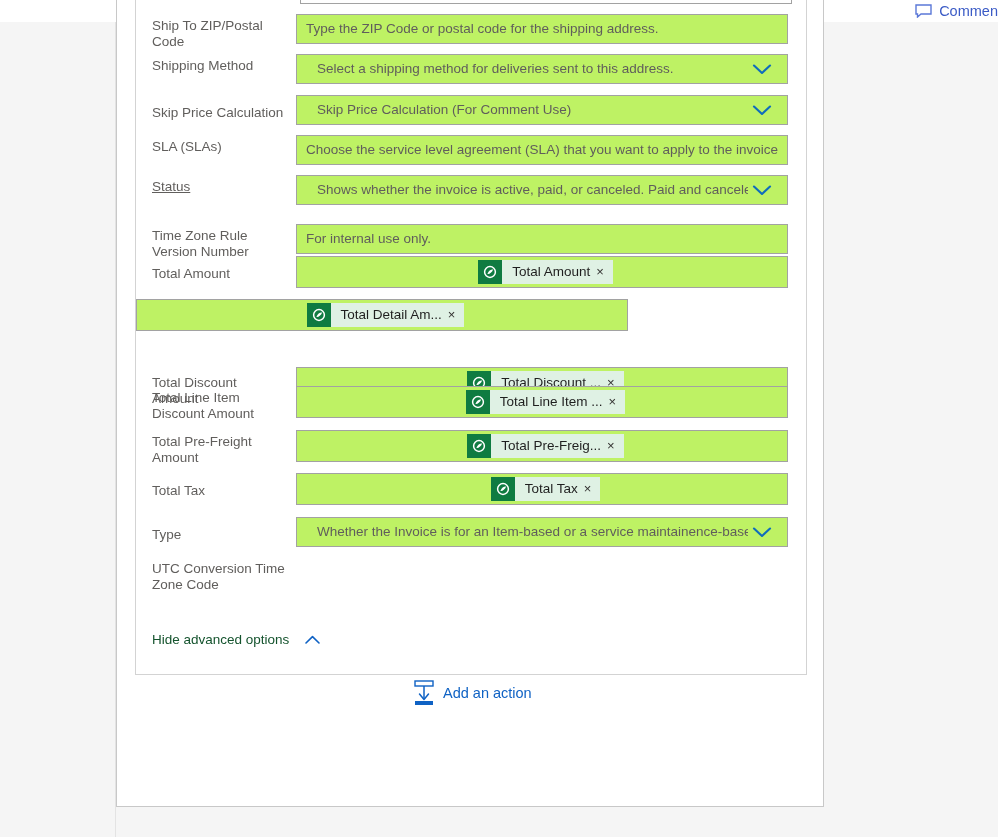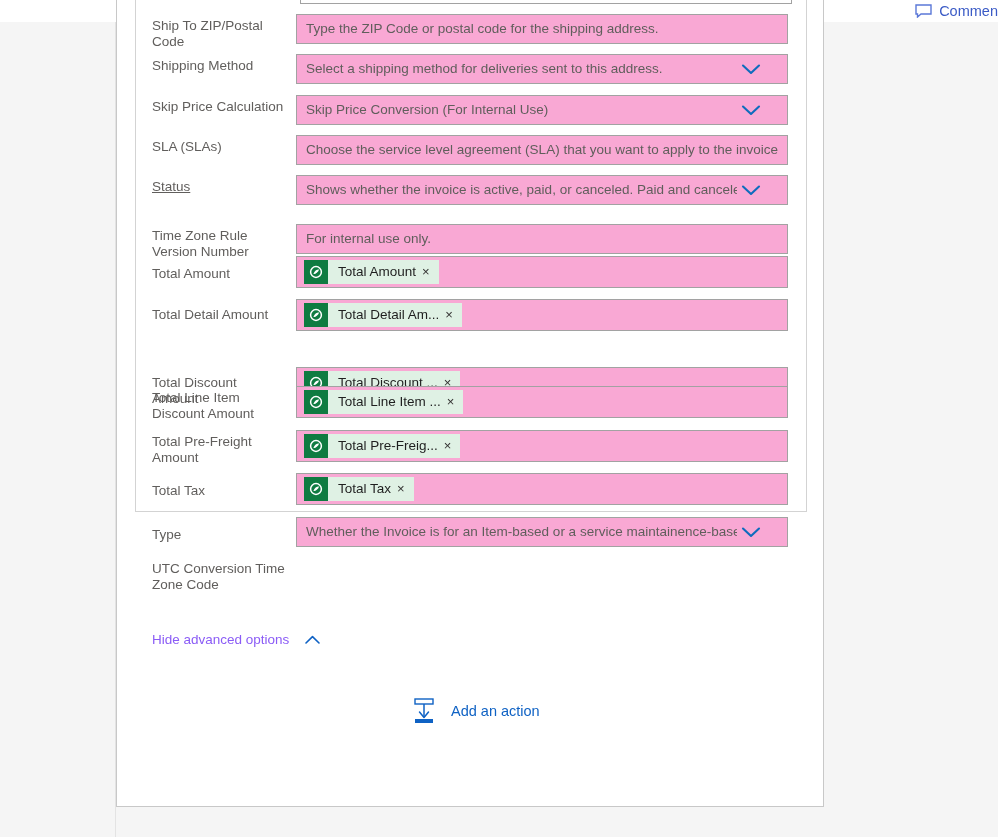--- a/index.html
+++ b/index.html
@@ -60,21 +60,21 @@
     width: 708px; height: 807px;
     background: #ffffff;
     border: 1px solid #c8c8c8;
     border-top: none;
   }
 
   
   #form-card {
     position: absolute;
     left: 18px; top: 0px;
-    width: 672px; height: 512px;
+    width: 672px; height: 675px;
     background: #ffffff;
     border: 1px solid #d3d3d3;
     border-top: none;
   }
 
   
   #clipped-field {
     position: absolute;
     left: 164px; top: -18px;
     width: 492px; height: 22px;
@@ -102,23 +102,24 @@
   }
   .row-control {
     position: relative;
     width: 492px;
   }
   .ctl-box {
     position: relative;
     width: 492px;
     height: 30px;
     border: 1px solid #a2a2a2;
-    background: #f9a8d4;
-    display: flex;
-    align-items: center;
+    background: #bef264;
+    display: flex;
+    align-items: center;
+    justify-content: center;
   }
   .ctl-text {
     font-size: 13.5px;
     color: #605e5c;
     padding-left: 9px;
     line-height: 18px;
     white-space: nowrap;
     overflow: hidden;
     flex: 1;
   }
@@ -171,34 +172,34 @@
   }
 
   
   #hide-advanced {
     position: absolute;
     left: 16px;
     top: 632px;
     display: flex;
     align-items: center;
     gap: 16px;
-    color: #8b5cf6;
+    color: #14532d;
     font-size: 13.5px;
     cursor: pointer;
   }
   #hide-advanced .caret { color: #0f62c4; display: flex; }
 
   
   #add-action {
     position: absolute;
     left: 296px;
-    top: 698px;
-    display: flex;
-    align-items: center;
-    gap: 16px;
+    top: 680px;
+    display: flex;
+    align-items: center;
+    gap: 8px;
     cursor: pointer;
   }
   #add-action .aa-icon { width: 22px; height: 26px; flex: none; }
   #add-action .aa-icon svg { display: block; }
   #add-action .aa-label {
     font-size: 14.5px;
     color: #0f62c4;
     line-height: 18px;
     white-space: nowrap;
   }
@@ -243,24 +244,24 @@
                 <span class="ctl-text clip-right">Select a shipping method for deliveries sent to this address.</span>
                 <span class="chevron">
                   <svg width="20" height="12" viewBox="0 0 20 12">
                     <path d="M2 2.5 L10 10 L18 2.5" fill="none" stroke="#0f6cbd" stroke-width="2.1" stroke-linecap="round" stroke-linejoin="round"></path>
                   </svg>
                 </span>
               </div>
             </div>
           </div>
           <div class="form-row" style="top: 95px;">
-            <div class="row-label" style="padding-top: 4px;">Skip Price Calculation</div>
-            <div class="row-control">
-              <div class="ctl-box">
-                <span class="ctl-text clip-right">Skip Price Conversion (For Internal Use)</span>
+            <div class="row-label" style="padding-top: 4px; margin-top: 6px;">Skip Price Calculation</div>
+            <div class="row-control">
+              <div class="ctl-box">
+                <span class="ctl-text clip-right">Skip Price Calculation (For Comment Use)</span>
                 <span class="chevron">
                   <svg width="20" height="12" viewBox="0 0 20 12">
                     <path d="M2 2.5 L10 10 L18 2.5" fill="none" stroke="#0f6cbd" stroke-width="2.1" stroke-linecap="round" stroke-linejoin="round"></path>
                   </svg>
                 </span>
               </div>
             </div>
           </div>
           <div class="form-row" style="top: 135px;">
             <div class="row-label" style="padding-top: 4px;">SLA (SLAs)</div>
@@ -302,21 +303,20 @@
                       <path d="M5.4 9.9 C6.6 6.6 9.4 5.2 11.1 5.6 C9.9 9.0 7.0 10.4 5.4 9.9 Z" fill="#ffffff"></path>
                     </svg>
                   </span>
                   <span class="token-label">Total Amount</span>
                   <span class="token-x">×</span>
                 </span>
               </div>
             </div>
           </div>
           <div class="form-row" style="top: 299px;">
-            <div class="row-label" style="padding-top: 8px;">Total Detail Amount</div>
             <div class="row-control">
               <div class="ctl-box token-box">
                 <span class="token">
                   <span class="token-icon">
                     <svg width="16" height="16" viewBox="0 0 16 16">
                       <circle cx="8" cy="8" r="5.4" fill="none" stroke="#ffffff" stroke-width="1.5"></circle>
                       <path d="M5.4 9.9 C6.6 6.6 9.4 5.2 11.1 5.6 C9.9 9.0 7.0 10.4 5.4 9.9 Z" fill="#ffffff"></path>
                     </svg>
                   </span>
                   <span class="token-label">Total Detail Am...</span>

